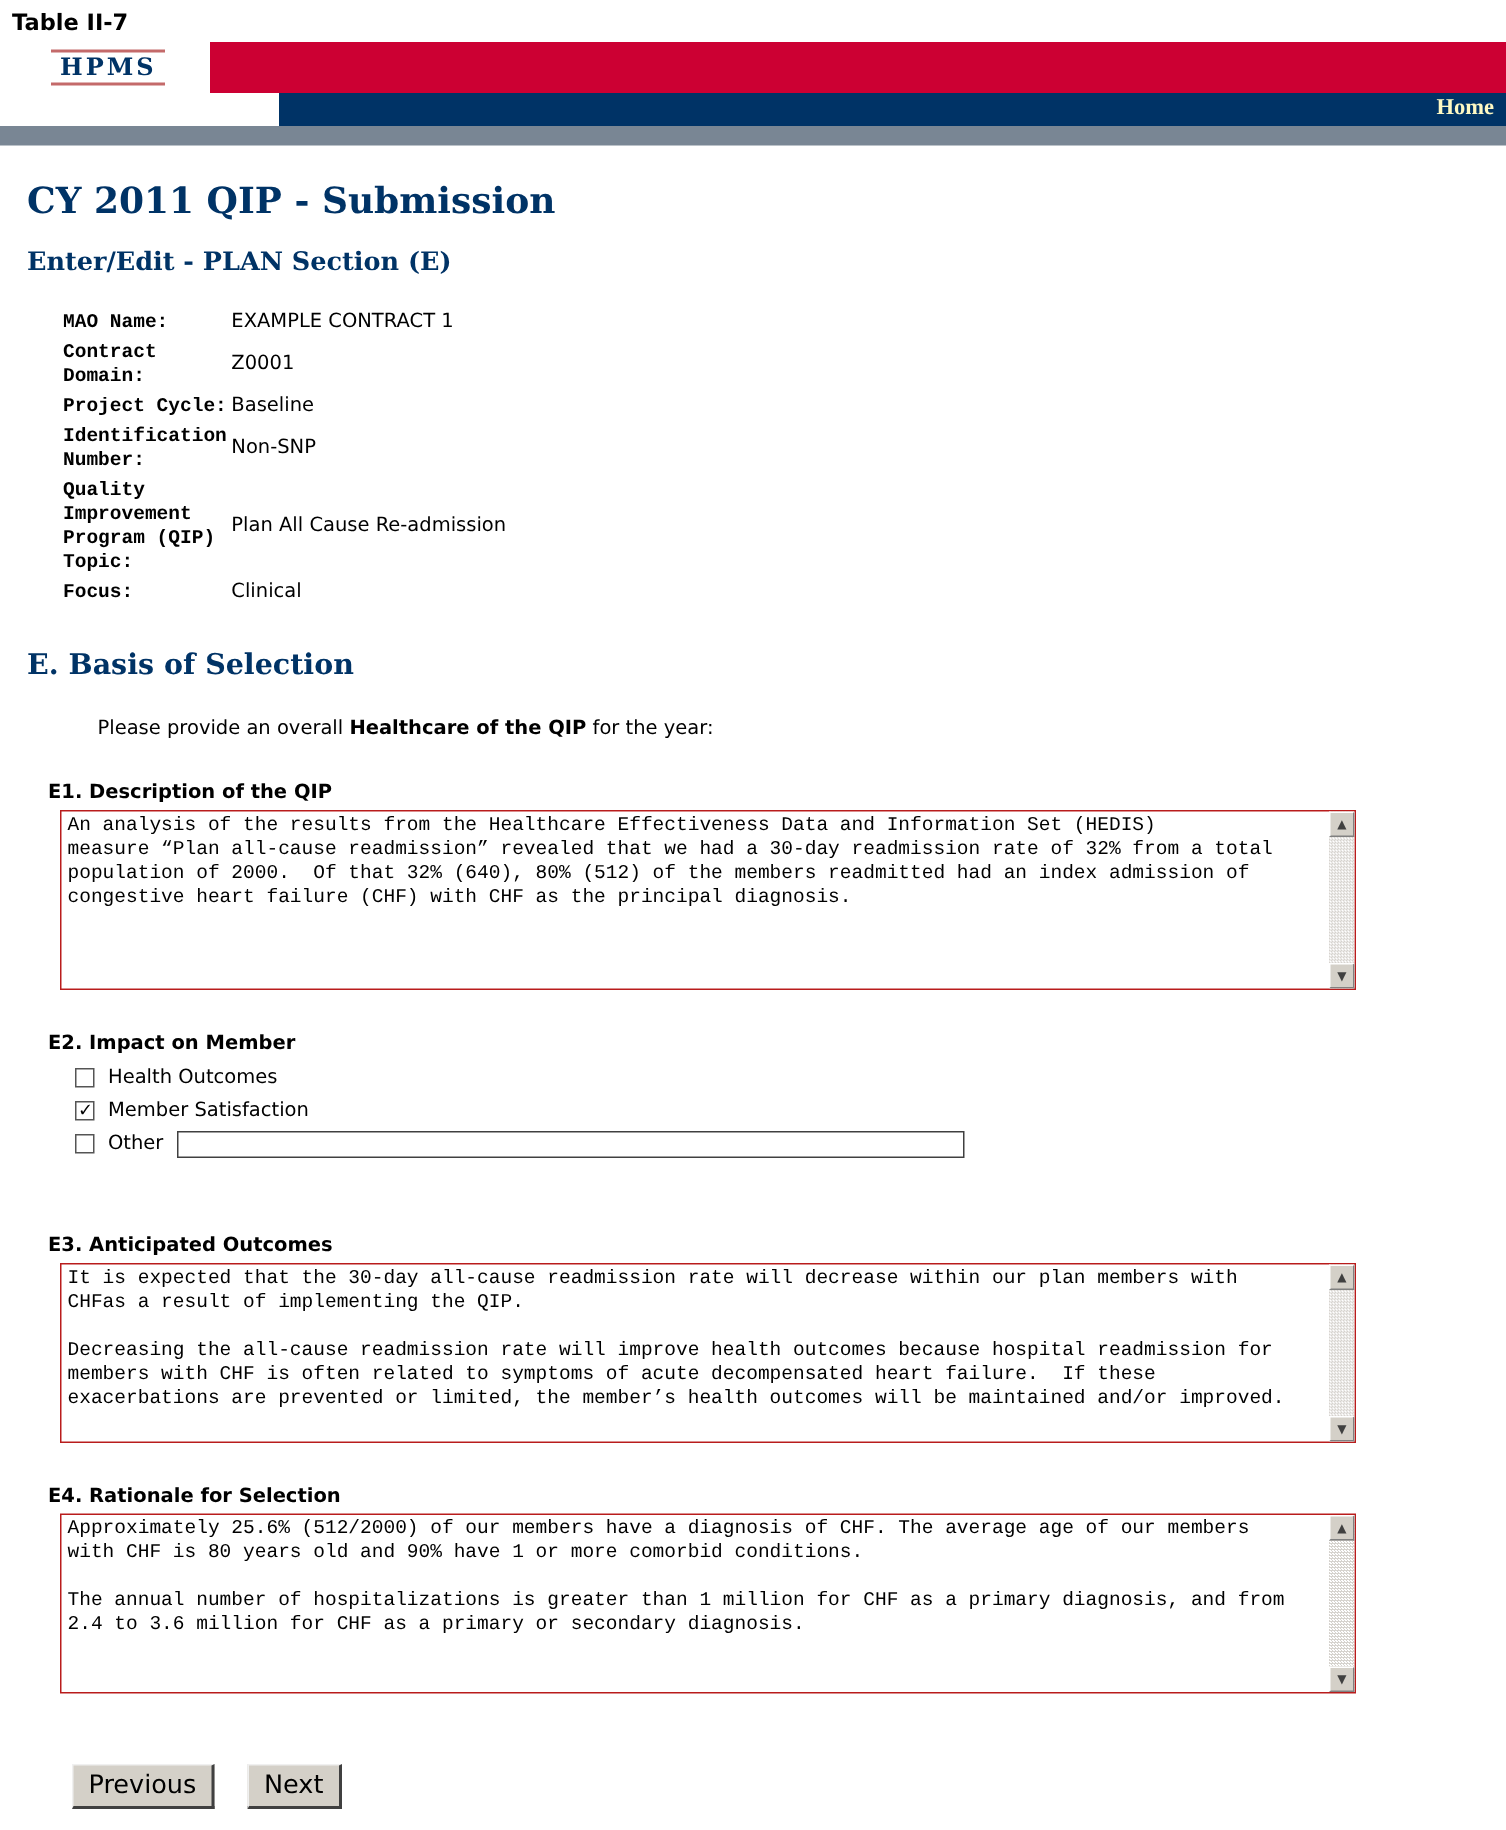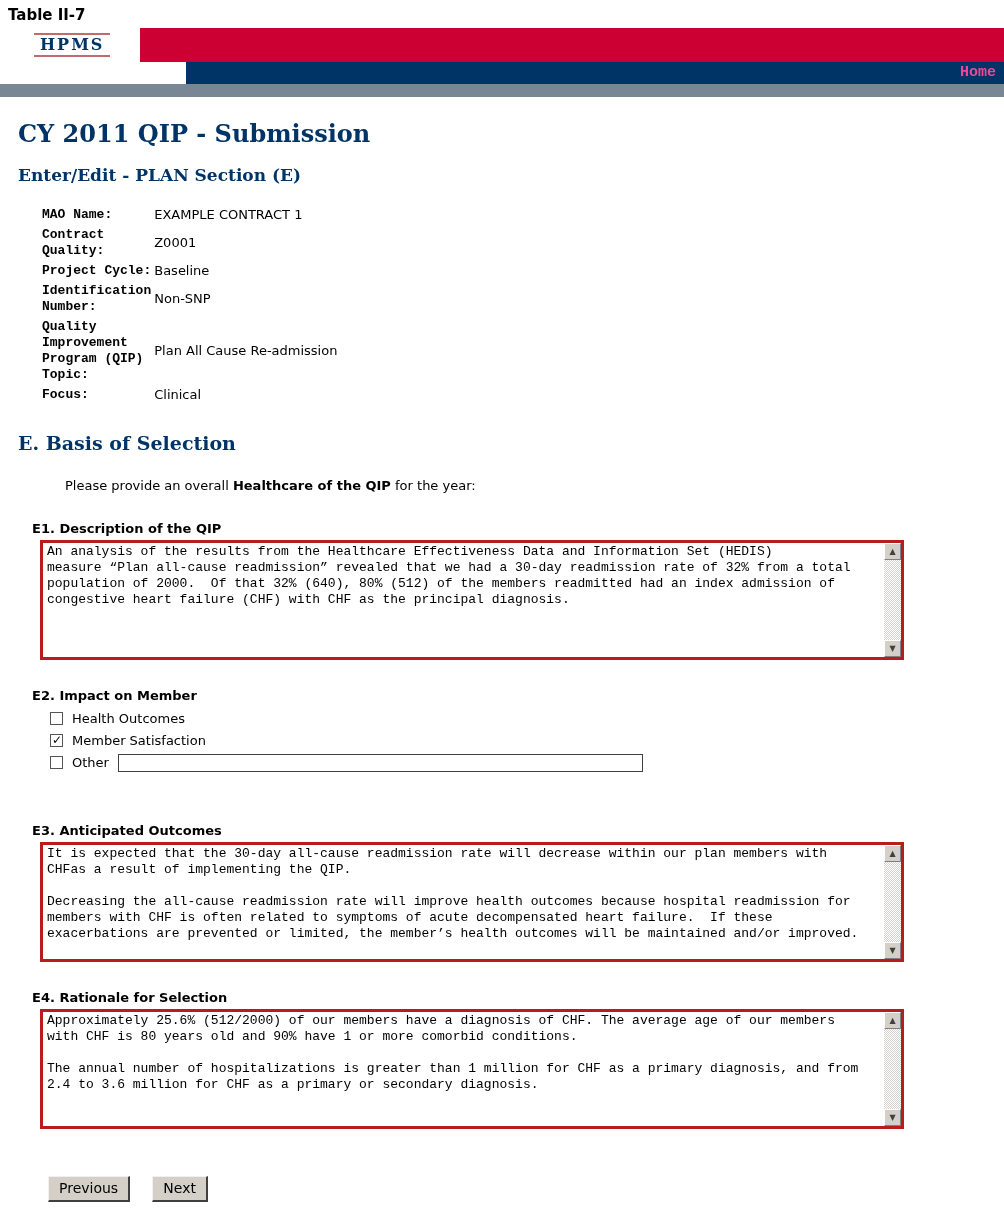--- a/index.html
+++ b/index.html
@@ -8,21 +8,21 @@
     width:1004px; height:1220px; position:relative;
     font-family:"DejaVu Sans", sans-serif; font-size:13px; color:#000;
     overflow:hidden;
   }
 
   
   .table-label { position:absolute; top:6px; left:8px; font-weight:bold; font-size:15px; }
   .hdr { position:absolute; top:28px; left:0; width:1004px; height:69px; }
   .hdr .redbar  { position:absolute; left:140px; right:0; top:0;  height:34px; background:var(--red); }
   .hdr .navybar { position:absolute; left:140px; right:0; top:34px; height:22px; background:var(--navy);
-                  color:#ec4899; font-family:Liberation Mono, monospace; font-weight:bold; font-size:15px;
+                  color:#fef9c3; font-family:Liberation Serif, serif; font-weight:bold; font-size:15px;
                   text-align:right; padding:2px 8px 0 0;margin-left:46px; }
   .hdr .graybar { position:absolute; left:0; right:0; top:56px; height:13px; background:var(--graybar); }
   .logo { position:absolute; left:34px; top:5px;
           font-family:"DejaVu Serif", serif; font-weight:bold; font-size:16px; letter-spacing:2px;
           color:var(--navy); border-top:2px solid #c46a6a; border-bottom:2px solid #c46a6a;
           padding:0 6px 1px 6px; }
 
   
   h1 { font-family:"DejaVu Serif", serif; color:var(--navy); font-size:24px;
        margin:22px 0 0 18px; }
@@ -36,21 +36,21 @@
   table.info td { vertical-align:middle; padding:2px 0; font-size:13px; line-height:16px; }
   table.info td.lbl { font-weight:bold; width:104px;font-family:Liberation Mono, monospace; }
   table.info td.val { padding-left:3px; }
 
   .intro { margin:24px 0 0 65px; font-size:13px; }
 
   .elabel { font-weight:bold; font-size:13px; margin:28px 0 4px 32px; }
 
   
   .tbox { position:relative; margin-left:40px; width:864px; height:120px;
-          border:3px solid #b91c1c; background:#fff; overflow:hidden; }
+          border:1px solid #b91c1c; background:#fff; overflow:hidden; }
   .tbox pre { margin:0; padding:1px 22px 0 4px;
               font-family:"Liberation Mono", monospace; font-size:13px; line-height:16px;
               white-space:pre-wrap; }
   .sbar { position:absolute; top:0; right:0; width:17px; height:100%;
           background:repeating-conic-gradient(#ffffff 0% 25%, #d6d3ce 0% 50%) 0 0 / 2px 2px; }
   .sbtn { position:absolute; left:0; width:17px; height:17px; background:#d4d0c8;
           border:1px solid #808080; border-top-color:#fff; border-left-color:#fff;
           box-shadow:0 0 0 1px #404040 inset;
           font-size:8px; line-height:15px; text-align:center; color:#404040;
           box-shadow:none; }
@@ -62,21 +62,21 @@
   .cbox { width:13px; height:13px; border:1px solid #555; background:#fff; display:inline-block;
           position:relative; flex:0 0 auto; }
   .cbox.checked::after { content:"✓"; position:absolute; left:1px; top:-2px;
           font-size:12px; font-weight:bold; color:#000; }
   .cbrow .cblabel { margin-left:9px; font-size:13px; }
   .cbrow input.other-input { margin-left:9px; width:525px; height:18px;
           border:1px solid #404040; font-family:"DejaVu Sans", sans-serif; font-size:13px; padding:0 3px; }
 
   
   .btnrow { margin:47px 0 0 48px; }
-  button.navbtn { font-family:"DejaVu Sans", sans-serif; font-size:14px; color:#000;
+  button.navbtn { font-family:"DejaVu Sans", sans-serif; font-size:17px; color:#000;
           background:#d4d0c8; padding:3px 10px 4px 10px; margin-right:18px;
           border-top:1px solid #f0f0f0; border-left:1px solid #f0f0f0;
           border-right:2px solid #404040; border-bottom:2px solid #404040;
           cursor:pointer; }
 
   :root { --red:#cc0033; --navy:#003366; --graybar:#798694; --purple:#663399; }
 </style>
 </head>
 <body>
 
@@ -94,21 +94,21 @@
 <h1>CY 2011 QIP - Submission</h1>
 <h2>Enter/Edit - PLAN Section (E)</h2>
 
 <table class="info">
   <tbody>
       <tr>
     <td class="lbl">MAO Name:</td>
     <td class="val">EXAMPLE CONTRACT 1</td>
   </tr>
   <tr>
-    <td class="lbl">Contract Quality:</td>
+    <td class="lbl">Contract Domain:</td>
     <td class="val">Z0001</td>
   </tr>
   <tr>
     <td class="lbl">Project Cycle:</td>
     <td class="val">Baseline</td>
   </tr>
   <tr>
     <td class="lbl">Identification Number:</td>
     <td class="val">Non-SNP</td>
   </tr>

